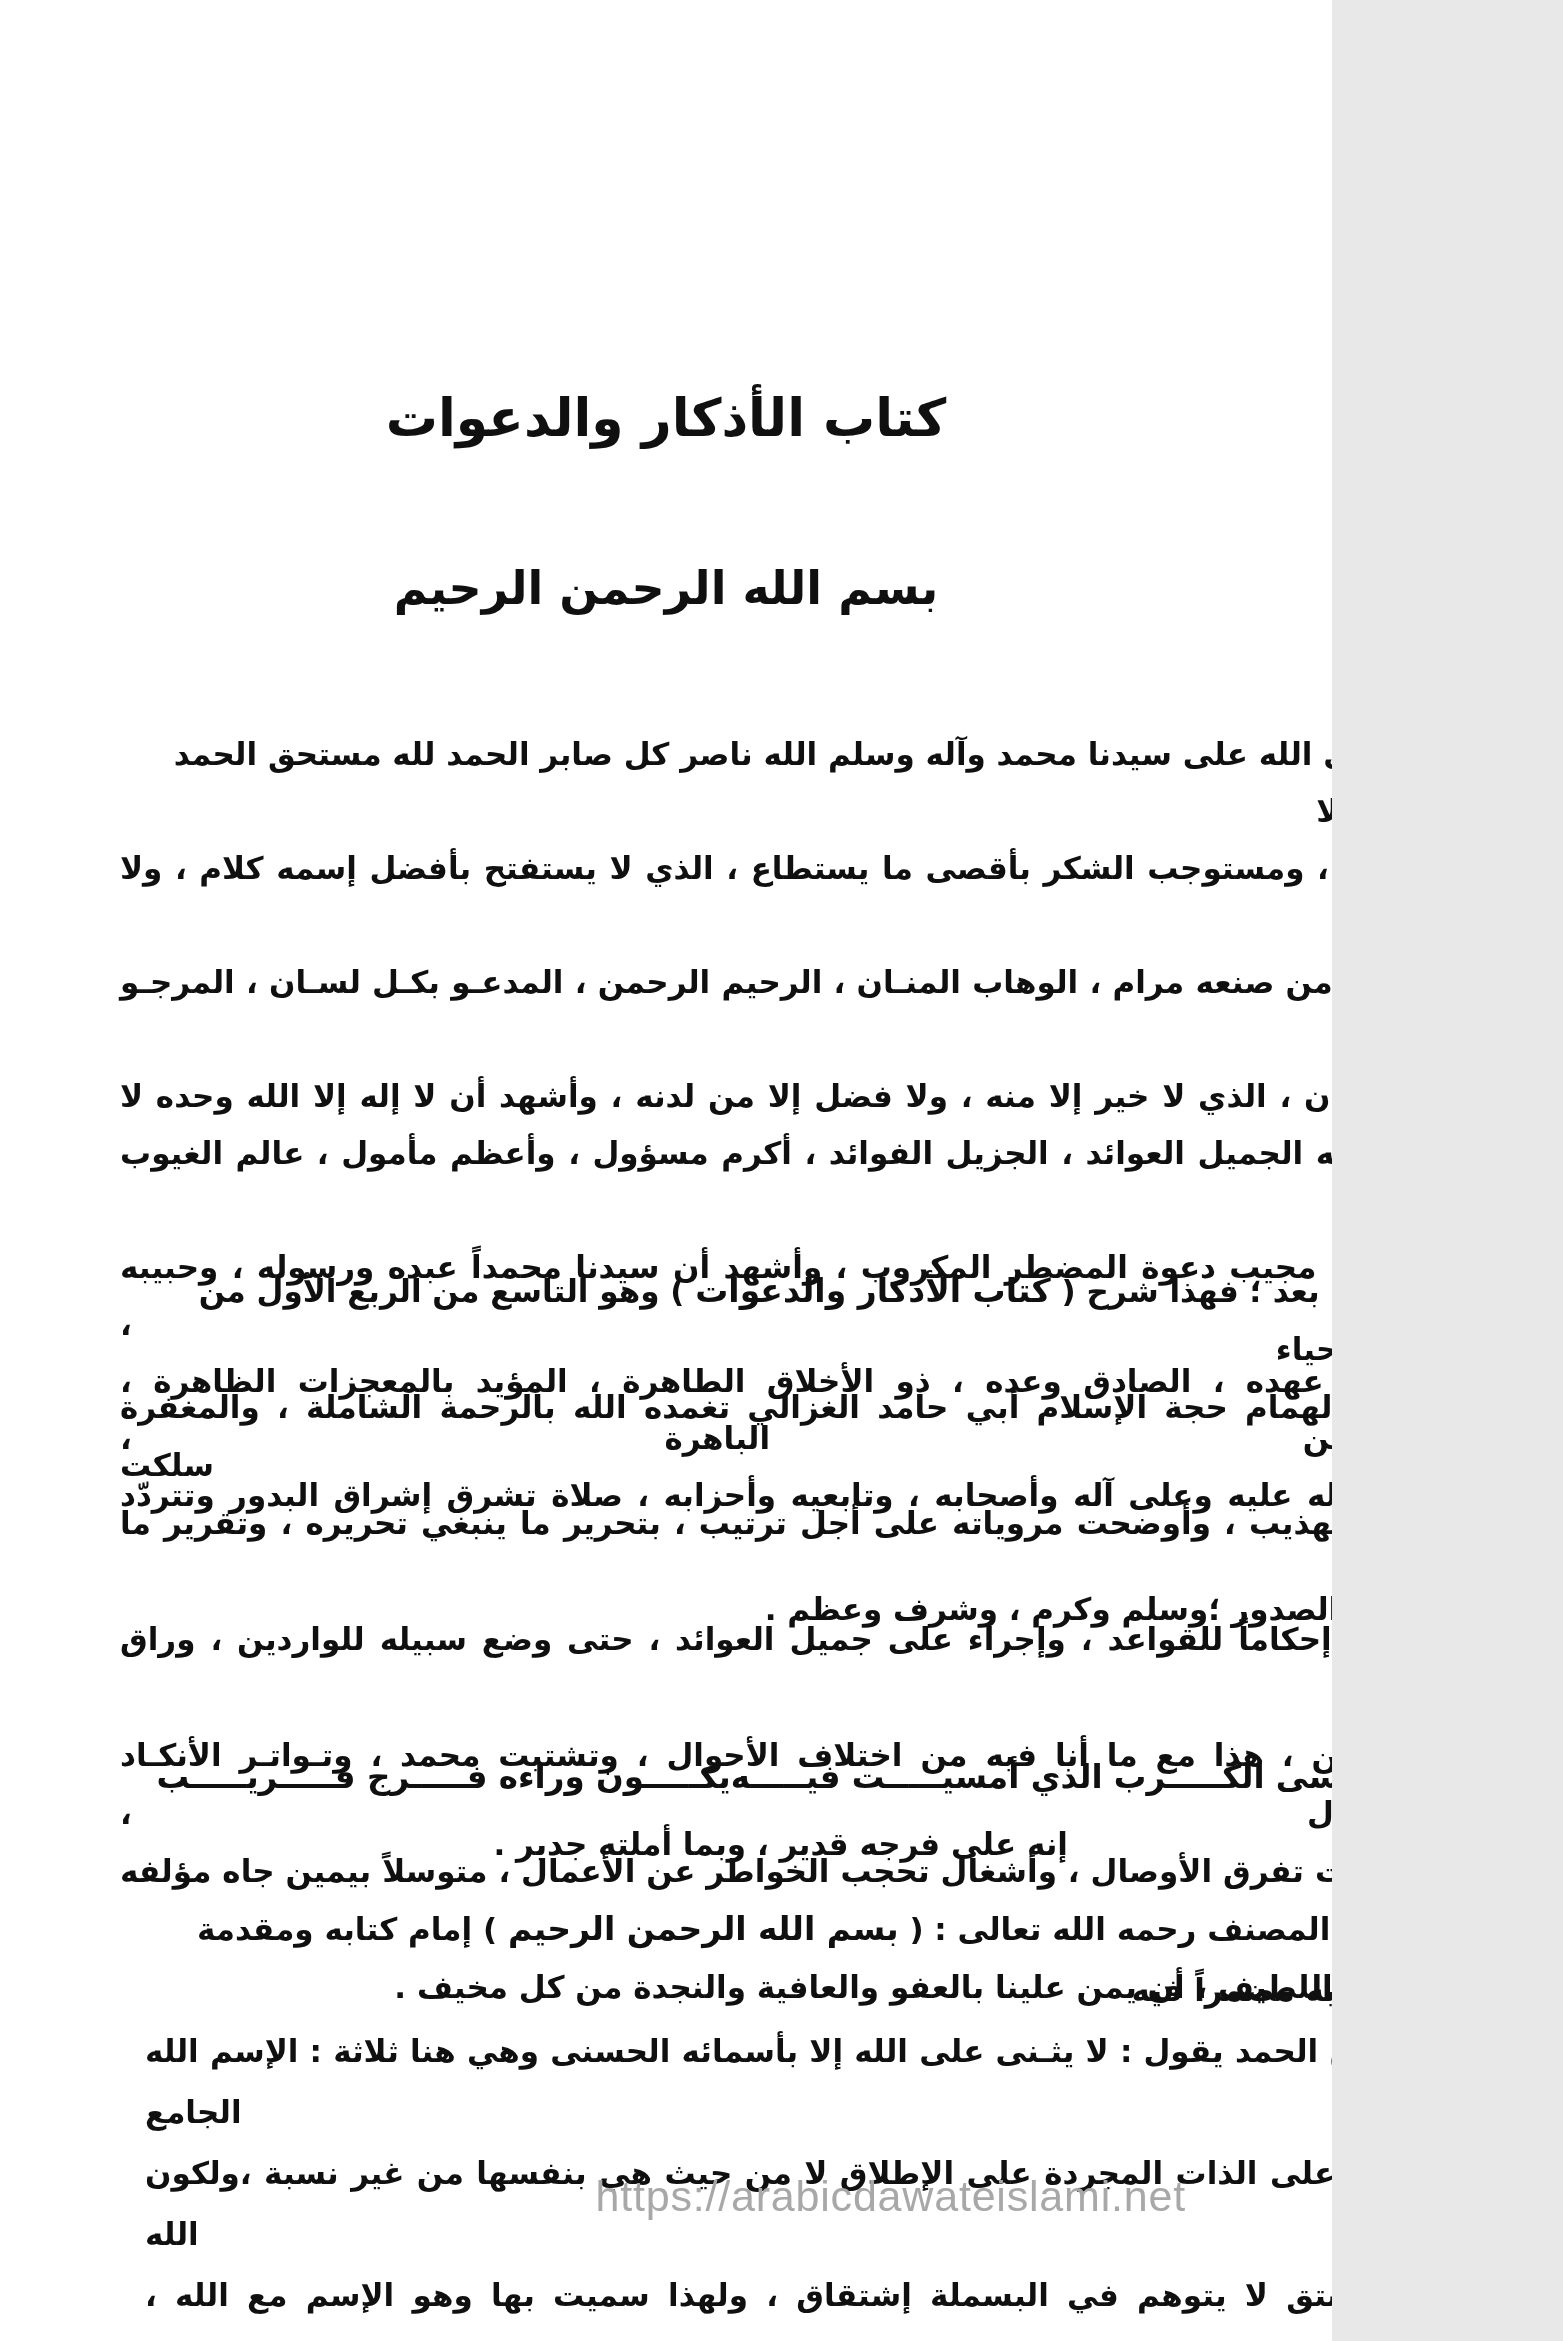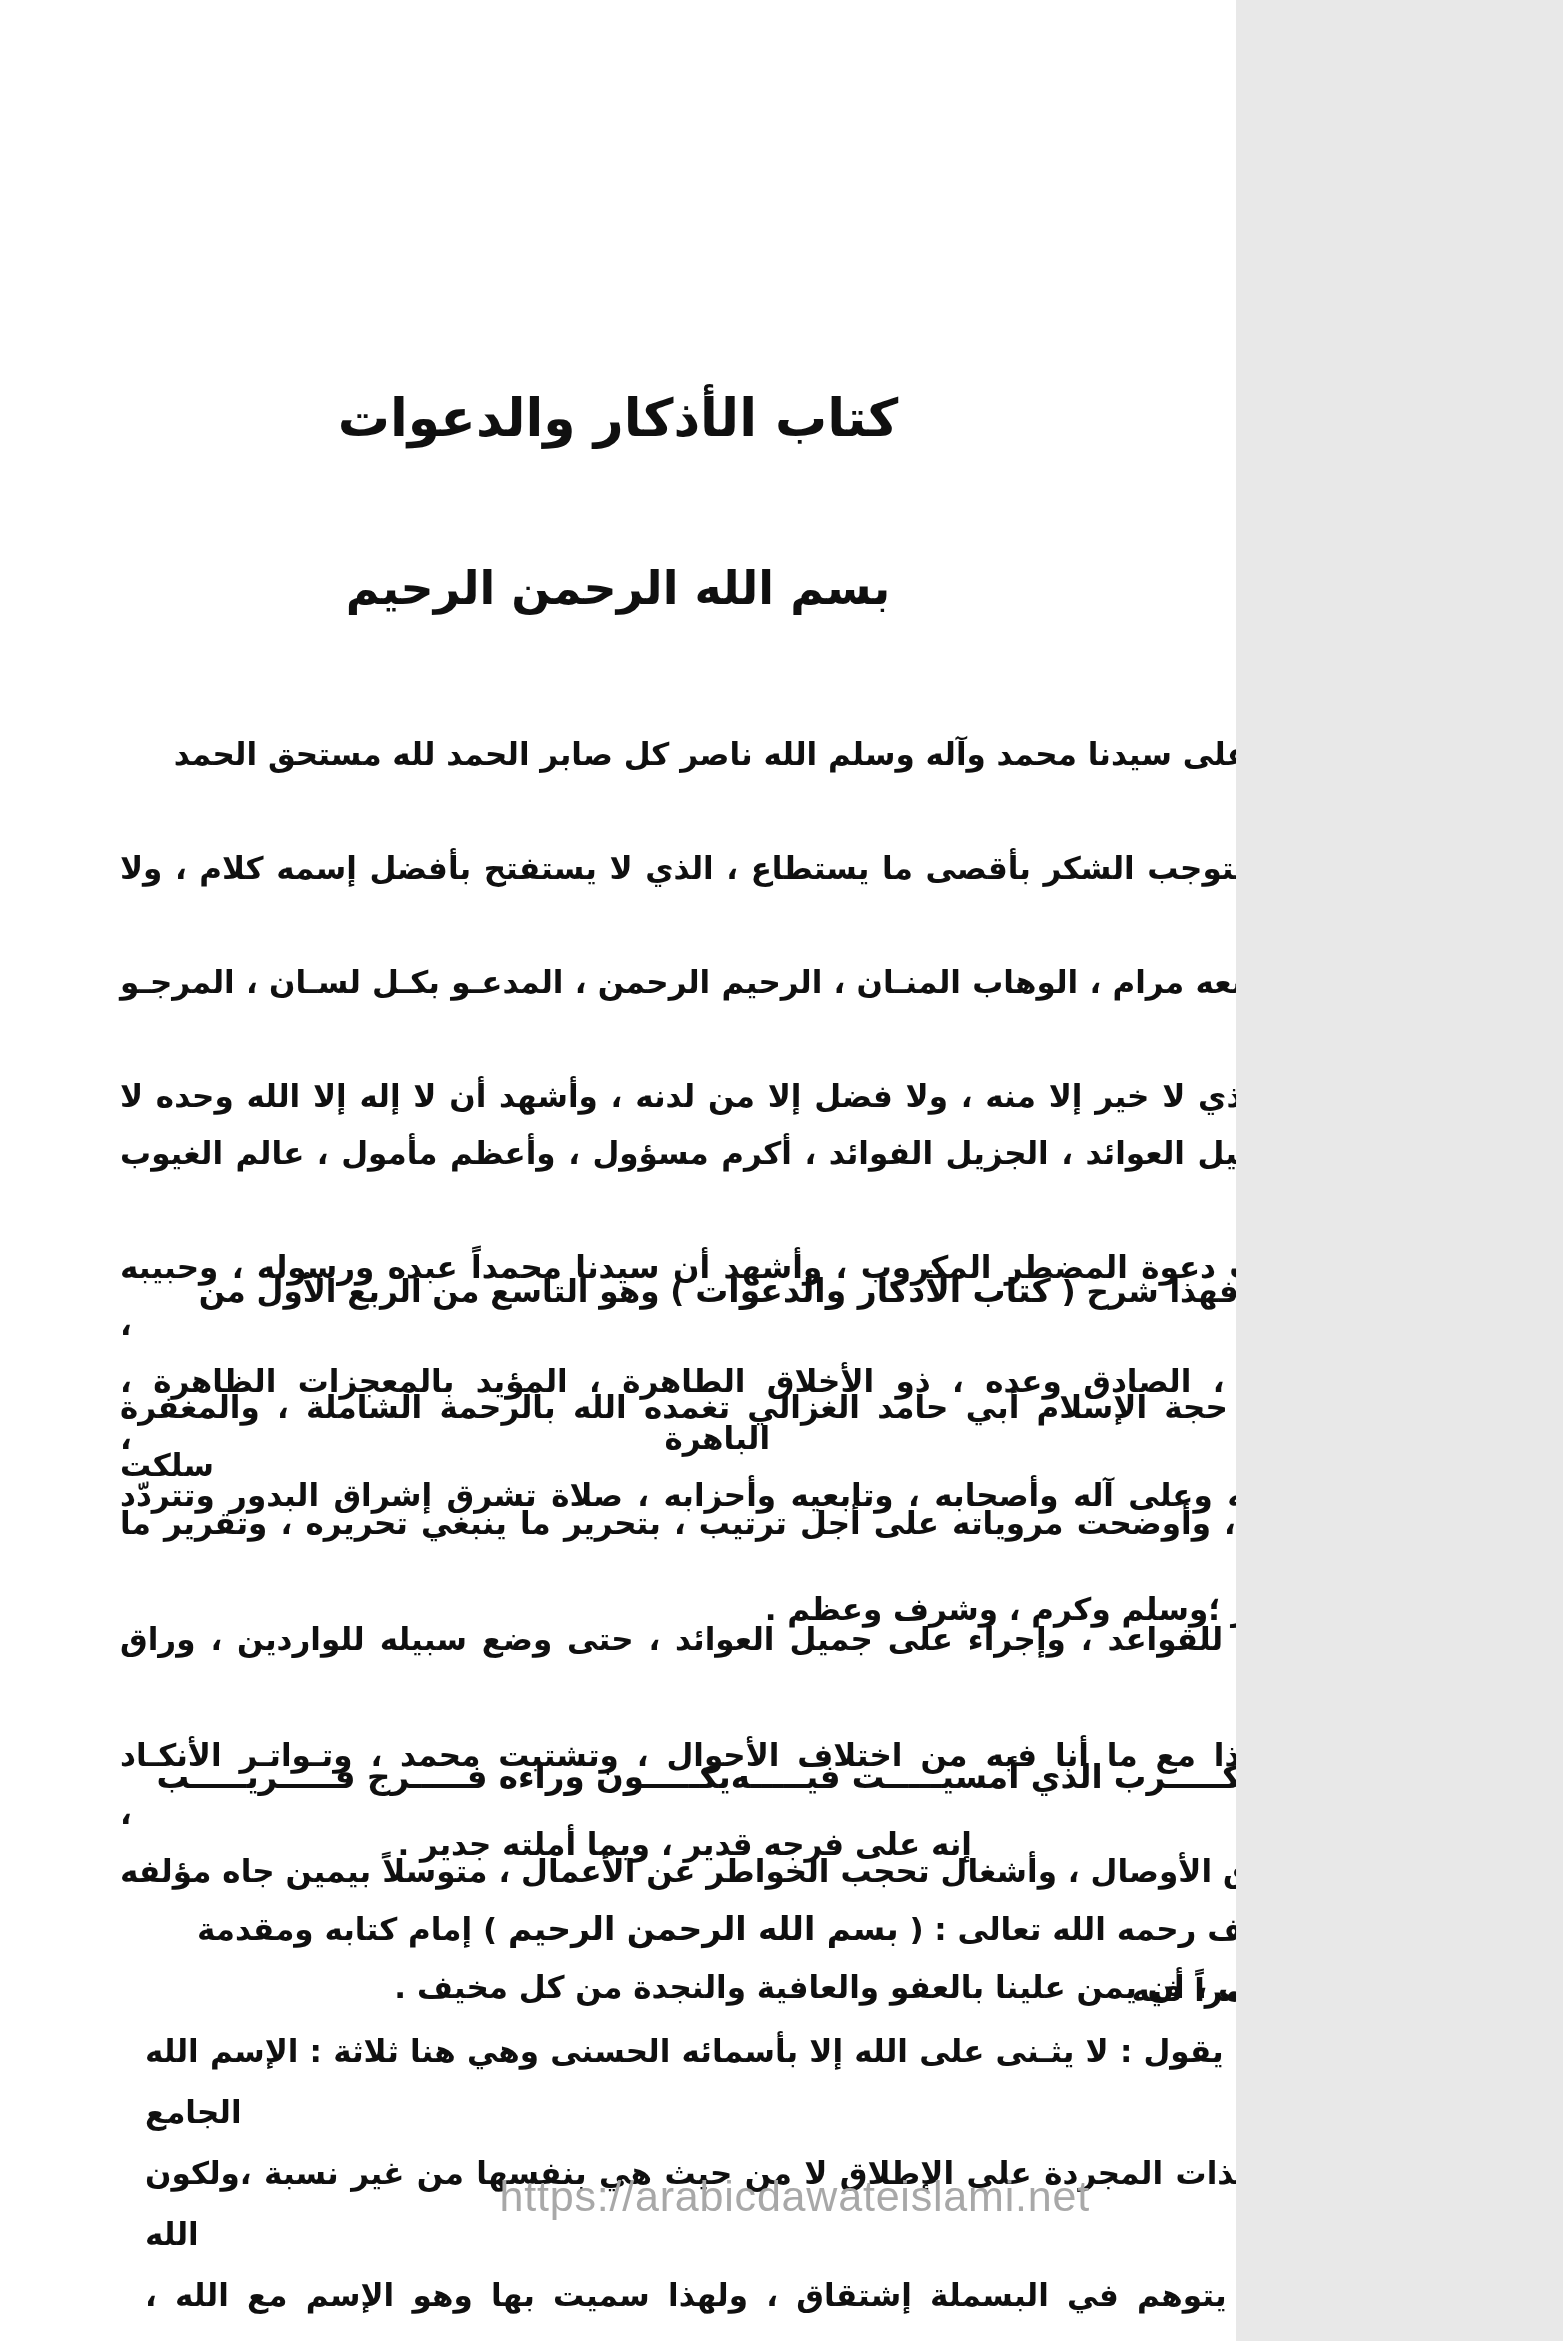--- a/index.html
+++ b/index.html
@@ -1,18 +1,18 @@
 <!DOCTYPE html>
 <html lang="ar" style="font-size:13px"><head>
 <meta charset="utf-8">
 <style>
   html,body{margin:0;padding:0;background:#e8e8e8;}
   .page{
     position:relative;
-    width:1236px;height:2342px;
+    width:1332px;height:2342px;
     background:#ffffff;
     overflow:hidden;
     font-family:"DejaVu Sans",sans-serif;
     color:#101010;
   }
   .centered{
     position:absolute;left:0;width:100%;
     text-align:center;direction:rtl;font-weight:bold;
   }
   .book-title{top:388px;font-size:52px;letter-spacing:0.8px;}

